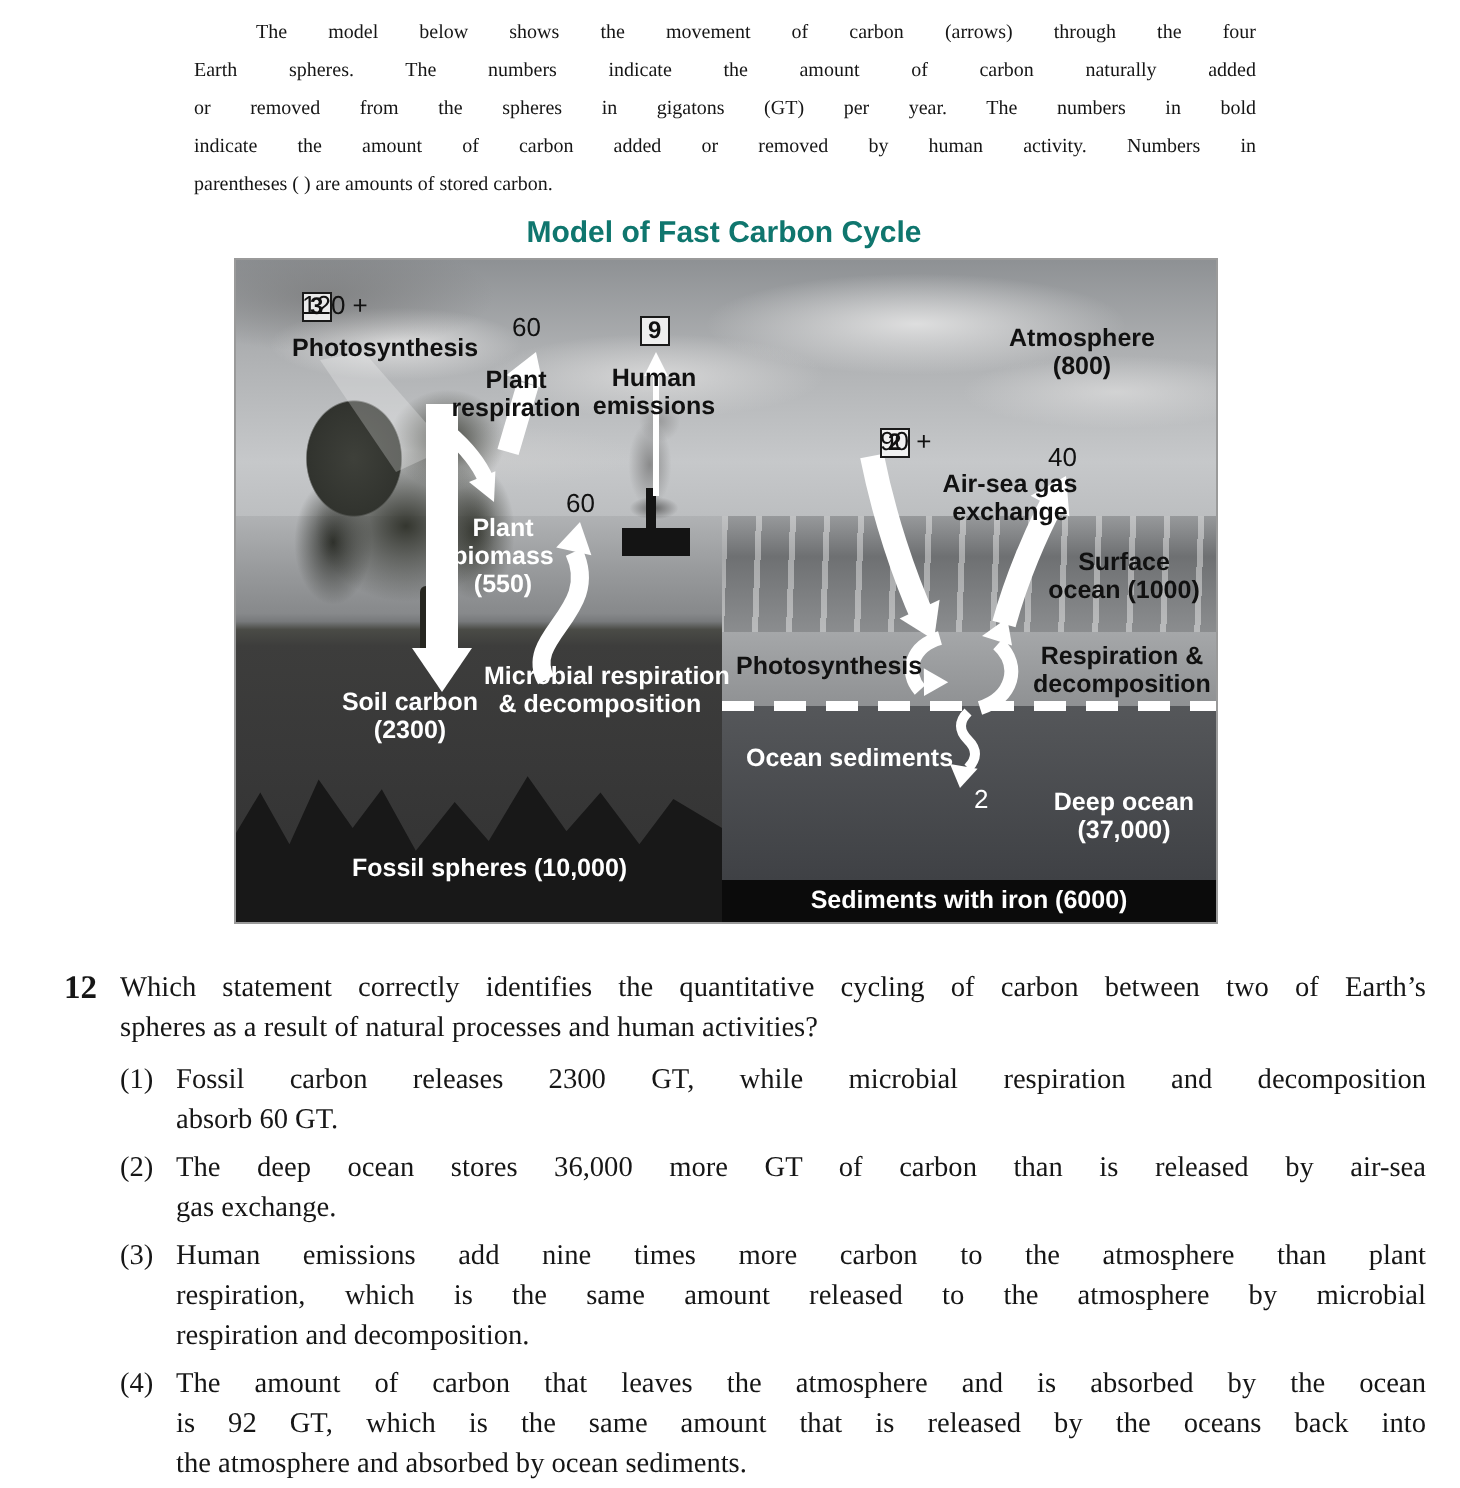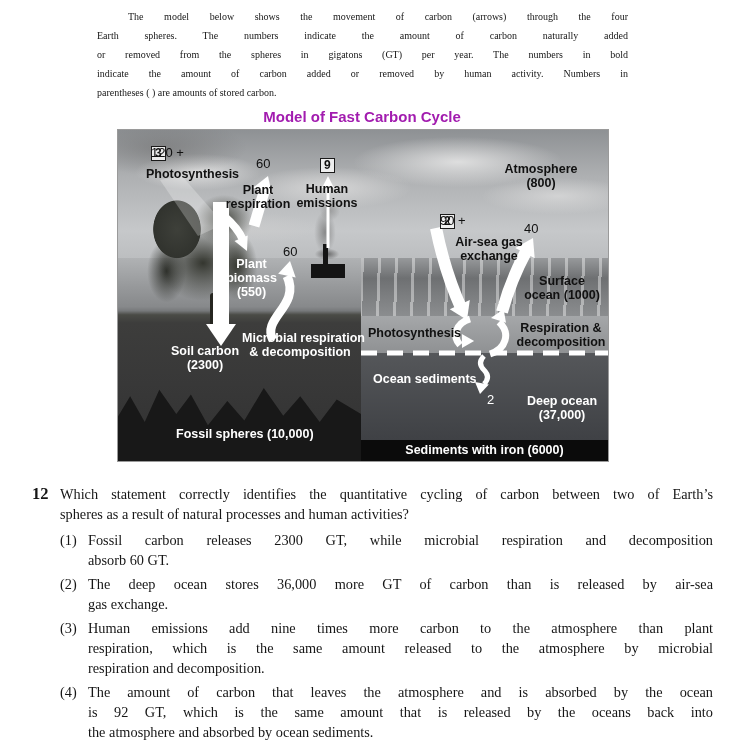--- a/index.html
+++ b/index.html
@@ -13,21 +13,21 @@
   .jl.last{text-align-last:left;}
 
   .qnum{position:absolute;left:32px;top:484px;font-size:16.5px;font-weight:bold;}
   .qtext{position:absolute;left:60px;top:484px;width:653px;font-size:14.3px;line-height:20px;}
   .options{position:absolute;left:60px;top:530px;width:653px;font-size:14.3px;line-height:20px;}
   .option{display:grid;grid-template-columns:28px 1fr;margin-bottom:4px;}
   .omark{text-align:left;}
 
   
   .dtitle{position:absolute;left:117px;top:108px;width:490px;text-align:center;
-          font-family:"Liberation Sans",sans-serif;font-weight:bold;font-size:15px;color:#a21caf;}
+          font-family:"Liberation Sans",sans-serif;font-weight:bold;font-size:15px;color:#0f766e;}
   .diagram{position:absolute;left:117px;top:129px;width:490px;height:331px;
            border:1px solid #9a9a9a;box-sizing:content-box;overflow:hidden;background:#0369a1;}
   .diagram *{position:absolute;}
 
   .sky{left:0;top:0;width:490px;height:210px;
        background:linear-gradient(180deg,#8e9194 0%,#aeb0b2 22%,#c6c8ca 48%,#b4b6b8 72%,#a8aaac 100%);}
   .clouds{left:0;top:0;width:490px;height:150px;background-image:
       radial-gradient(ellipse 120px 40px at 45px 18px, rgba(110,110,110,.55), rgba(110,110,110,0) 70%),
       radial-gradient(ellipse 90px 26px at 80px 42px, rgba(228,228,228,.9), rgba(228,228,228,0) 70%),
       radial-gradient(ellipse 120px 30px at 210px 58px, rgba(220,220,220,.85), rgba(220,220,220,0) 70%),
@@ -153,21 +153,21 @@
     </div>
     <div class="dlabel" style="left:384px;top:32px;width:78px;">
       <div>Atmosphere</div>
       <div>(800)</div>
     </div>
     <div class="fluxnum" style="left:322px;top:83px;">
       <span>90 +</span>
       <span class="boxnum">2</span>
     </div>
     <div class="fluxnum" style="left:406px;top:91px;">40</div>
-    <div class="dlabel" style="left:331px;top:105px;width:80px;">
+    <div class="dlabel" style="left:347px;top:105px;width:80px;">
       <div>Air-sea gas</div>
       <div>exchange</div>
     </div>
     <div class="dlabel" style="left:404px;top:144px;width:80px;">
       <div>Surface</div>
       <div>ocean (1000)</div>
     </div>
     <div class="dlabel white" style="left:103px;top:127px;width:61px;">
       <div>Plant</div>
       <div>biomass</div>

